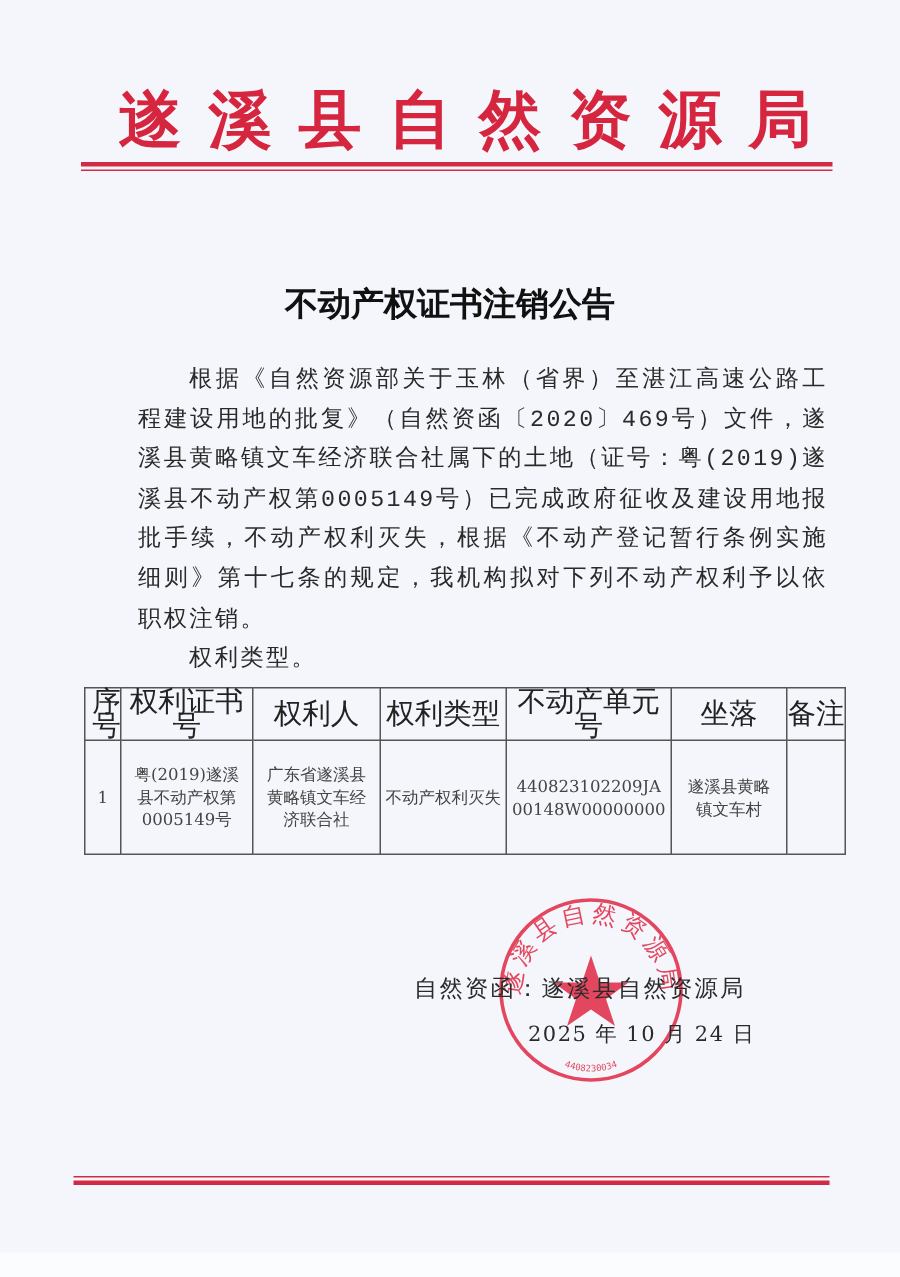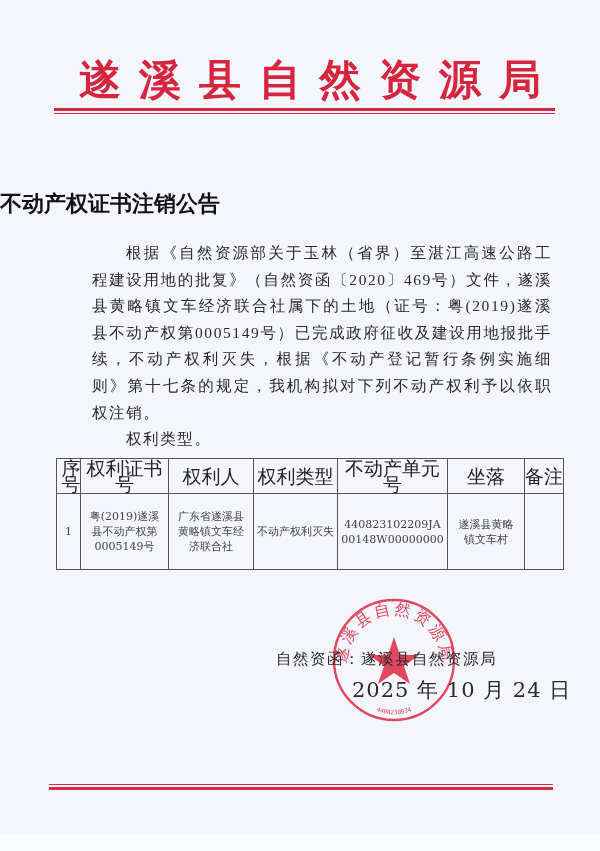--- a/index.html
+++ b/index.html
@@ -18,28 +18,28 @@
   }
   .agency-char {
     position: absolute; top: 0;
     width: 48px; text-align: center;
     font-family: "DejaVu Serif", "Liberation Serif", serif;
     font-weight: bold; font-size: 42px; line-height: 55px;
     color: #d6263f;
   }
   .rule-thick, .rule-thin { position: absolute; background: #d22a45; }
   .notice-title {
-    position: absolute; left: 0; top: 188px; width: 600px; text-align: left;
+    position: absolute; left: 0; top: 188px; width: 600px; text-align: center;
     font-family: "DejaVu Serif", "Liberation Serif", serif;
     font-weight: bold; font-size: 22px; line-height: 30px; color: #111;
     letter-spacing: 0px;
   }
   .body-text {
     position: absolute; left: 92px; top: 240px; width: 460px;
-    font-family: Liberation Serif, serif;
+    font-family: Liberation Mono, monospace;
     font-size: 15.5px; line-height: 26.6px; color: #2a2a2a;
     letter-spacing: 1.6px; text-align: justify;
   }
   .body-text p { margin: 0; text-indent: 34px; }
   .records-table {
     position: absolute; left: 56px; top: 458px;
     border-collapse: collapse;
     font-family: "DejaVu Sans", "Liberation Sans", sans-serif;
     color: #333;
   }
@@ -56,21 +56,21 @@
   .records-table td .cell-inner { padding: 0 4px; }
   .issuer-line {
     position: absolute; left: 276px; top: 648px;
     font-family: "DejaVu Sans", "Liberation Sans", sans-serif;
     font-size: 15.5px; line-height: 22px; letter-spacing: 1.5px; color: #2a2a2a;
     z-index: 2;
   }
   .date-line {
     position: absolute; left: 352px; top: 679px;
     font-family: "DejaVu Serif", "Liberation Serif", serif;
-    font-size: 21px; line-height: 22px; letter-spacing: 1px; color: #2a2a2a;
+    font-size: 14px; line-height: 22px; letter-spacing: 1px; color: #2a2a2a;
     z-index: 2;
   }
   .official-seal {
     position: absolute; left: 331px; top: 597px; width: 126px; height: 126px;
     z-index: 1; opacity: 0.88;
   }
 </style>
 </head>
 <body>
 

